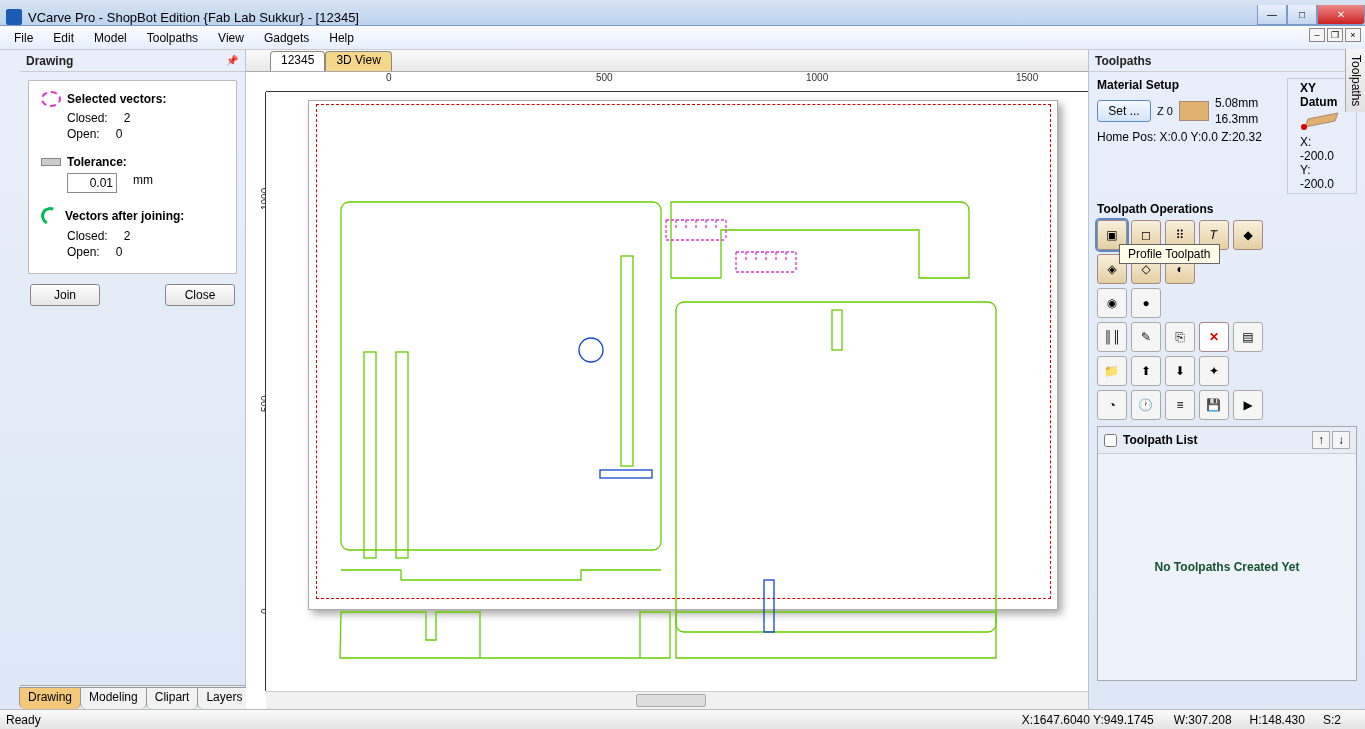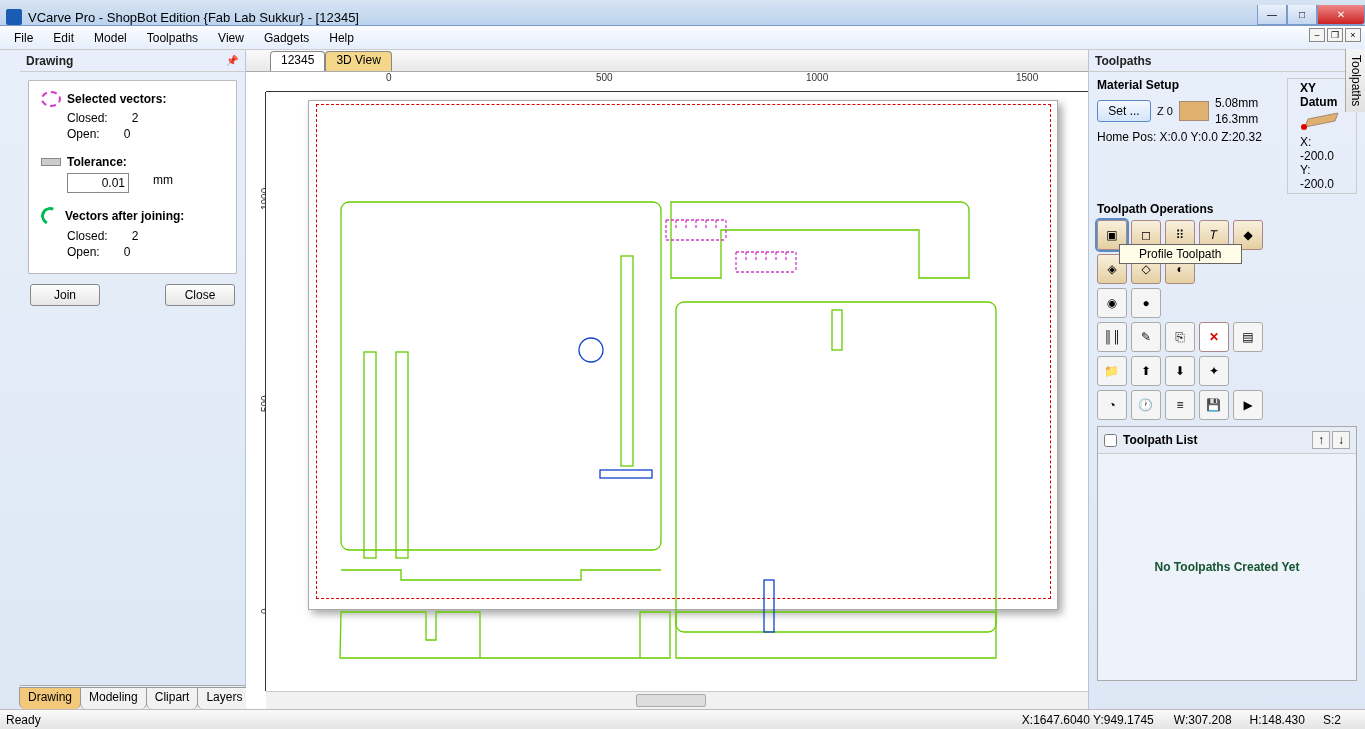--- a/index.html
+++ b/index.html
@@ -27,22 +27,22 @@
 .btn-wide { width: 210px; height: 38px; background: #fff; border: 1px solid #888; display: flex; align-items: center; gap: 12px; padding-left: 18px; margin: 0 auto 10px; border-radius: 2px; }
 .btn-wide .ic { width: 22px; height: 16px; border: 2px dotted #e8a030; border-radius: 4px; }
 
 .group { background: #fff; border: 1px solid #bbb; border-radius: 1px; padding: 10px 12px 14px; margin-bottom: 10px; }
 .row { display: flex; align-items: center; gap: 6px; margin-bottom: 4px; }
 .row .ic2 { width: 20px; height: 16px; display: inline-block; }
 .dotted-circle { border: 2px dashed #d63ac9; border-radius: 50%; width: 18px; height: 18px; }
 .ruler-ic { width: 20px; height: 8px; background: #ccc; border: 1px solid #888; }
 .arc-ic { width: 18px; height: 18px; border: 3px solid #0b5; border-radius: 50%; border-right-color: transparent; border-bottom-color: transparent; transform: rotate(-20deg); }
 .lbl { font-weight: bold; }
-.subrow { margin-left: 26px; display: flex; gap: 24px; margin-top: 2px; }
-.numin { width: 62px; height: 20px; border: 1px solid #888; text-align: right; padding-right: 3px; background: #fff; }
+.subrow { margin-left: 26px; display: flex; gap: 16px; margin-top: 2px; }
+.numin { width: 50px; height: 20px; border: 1px solid #888; text-align: right; padding-right: 3px; background: #fff; }
 
 .btn-sm { width: 70px; height: 22px; background: linear-gradient(#fdfdfd,#e6e6e6); border: 1px solid #888; border-radius: 3px; }
 
 .left-tabs { height: 24px; display: flex; align-items: flex-end; border-top: 1px solid #aaa; background: #e8effa; }
 .ltab { height: 22px; padding: 2px 8px; background: #f2f2f2; border: 1px solid #999; border-bottom: none; border-radius: 0 0 6px 6px; margin-left: -1px; font-size: 12px; }
 .ltab.active { background: #f4c87a; }
 
 .center { flex: 1; display: flex; flex-direction: column; background: #f7f7f7; }
 .ctabs { height: 22px; background: linear-gradient(#fafafa,#e9e9e9); display: flex; align-items: flex-end; padding-left: 24px; gap: 0; border-bottom: 1px solid #aaa; }
 .ctab { height: 20px; padding: 1px 10px; border: 1px solid #888; border-bottom: none; background: #fff; border-radius: 4px 4px 0 0; }
@@ -70,21 +70,21 @@
 .dims { display: flex; flex-direction: column; gap: 2px; font-size: 11px; }
 .xy { border: 1px solid #ccc; padding: 2px 12px; font-size: 11px; margin-left: 4px; width: 70px; }
 .xy .h { font-weight: bold; }
 
 .ops .h { font-weight: bold; margin: 8px 0 4px; }
 .iconrow { display: flex; gap: 4px; margin-bottom: 4px; position: relative; }
 .opicon { width: 30px; height: 30px; background: linear-gradient(#f8f0dd,#e5cfa2); border: 1px solid #a88; border-radius: 3px; display: flex; align-items: center; justify-content: center; font-size: 12px; }
 .opicon.sel { outline: 2px solid #5b8bc7; }
 .opicon.plain { background: #f5f5f5; border-color: #aaa; }
 .opicon.x { background: #fff; }
-.tooltip { position: absolute; left: 22px; top: 24px; background: #fffde8; border: 1px solid #666; padding: 2px 19px; font-size: 12px; z-index: 5; white-space: nowrap; }
+.tooltip { position: absolute; left: 22px; top: 24px; background: #fffde8; border: 1px solid #666; padding: 2px 8px; font-size: 12px; z-index: 5; white-space: nowrap; }
 
 .tp-list { border: 1px solid #aaa; background: #e7edf6; margin-top: 6px; }
 .tp-list .hd { display: flex; align-items: center; padding: 4px 6px; border-bottom: 1px solid #ccc; font-weight: bold; gap: 6px; }
 .tp-list .hd .arrows { margin-left: auto; display: flex; gap: 2px; }
 .tp-list .arrows span { width: 18px; height: 18px; border: 1px solid #aaa; background: #f5f5f5; display: flex; align-items: center; justify-content: center; }
 .tp-empty { height: 226px; display: flex; align-items: center; justify-content: center; color: #14532d; font-weight: bold; background: #eef3fb; }
 .tp-foot { display: flex; align-items: center; gap: 12px; padding: 4px 8px; border-top: 1px solid #ccc; }
 .tp-foot .sm { width: 22px; height: 18px; border: 1px solid #aaa; background: #f5f5f5; margin-left: auto; }
 
 .vtab { position: absolute; right: 0; top: 49px; width: 20px; background: linear-gradient(#f4f4f4,#e2e2e2); border-left: 1px solid #aaa; writing-mode: vertical-rl; padding: 6px 2px; font-size: 12px; }

